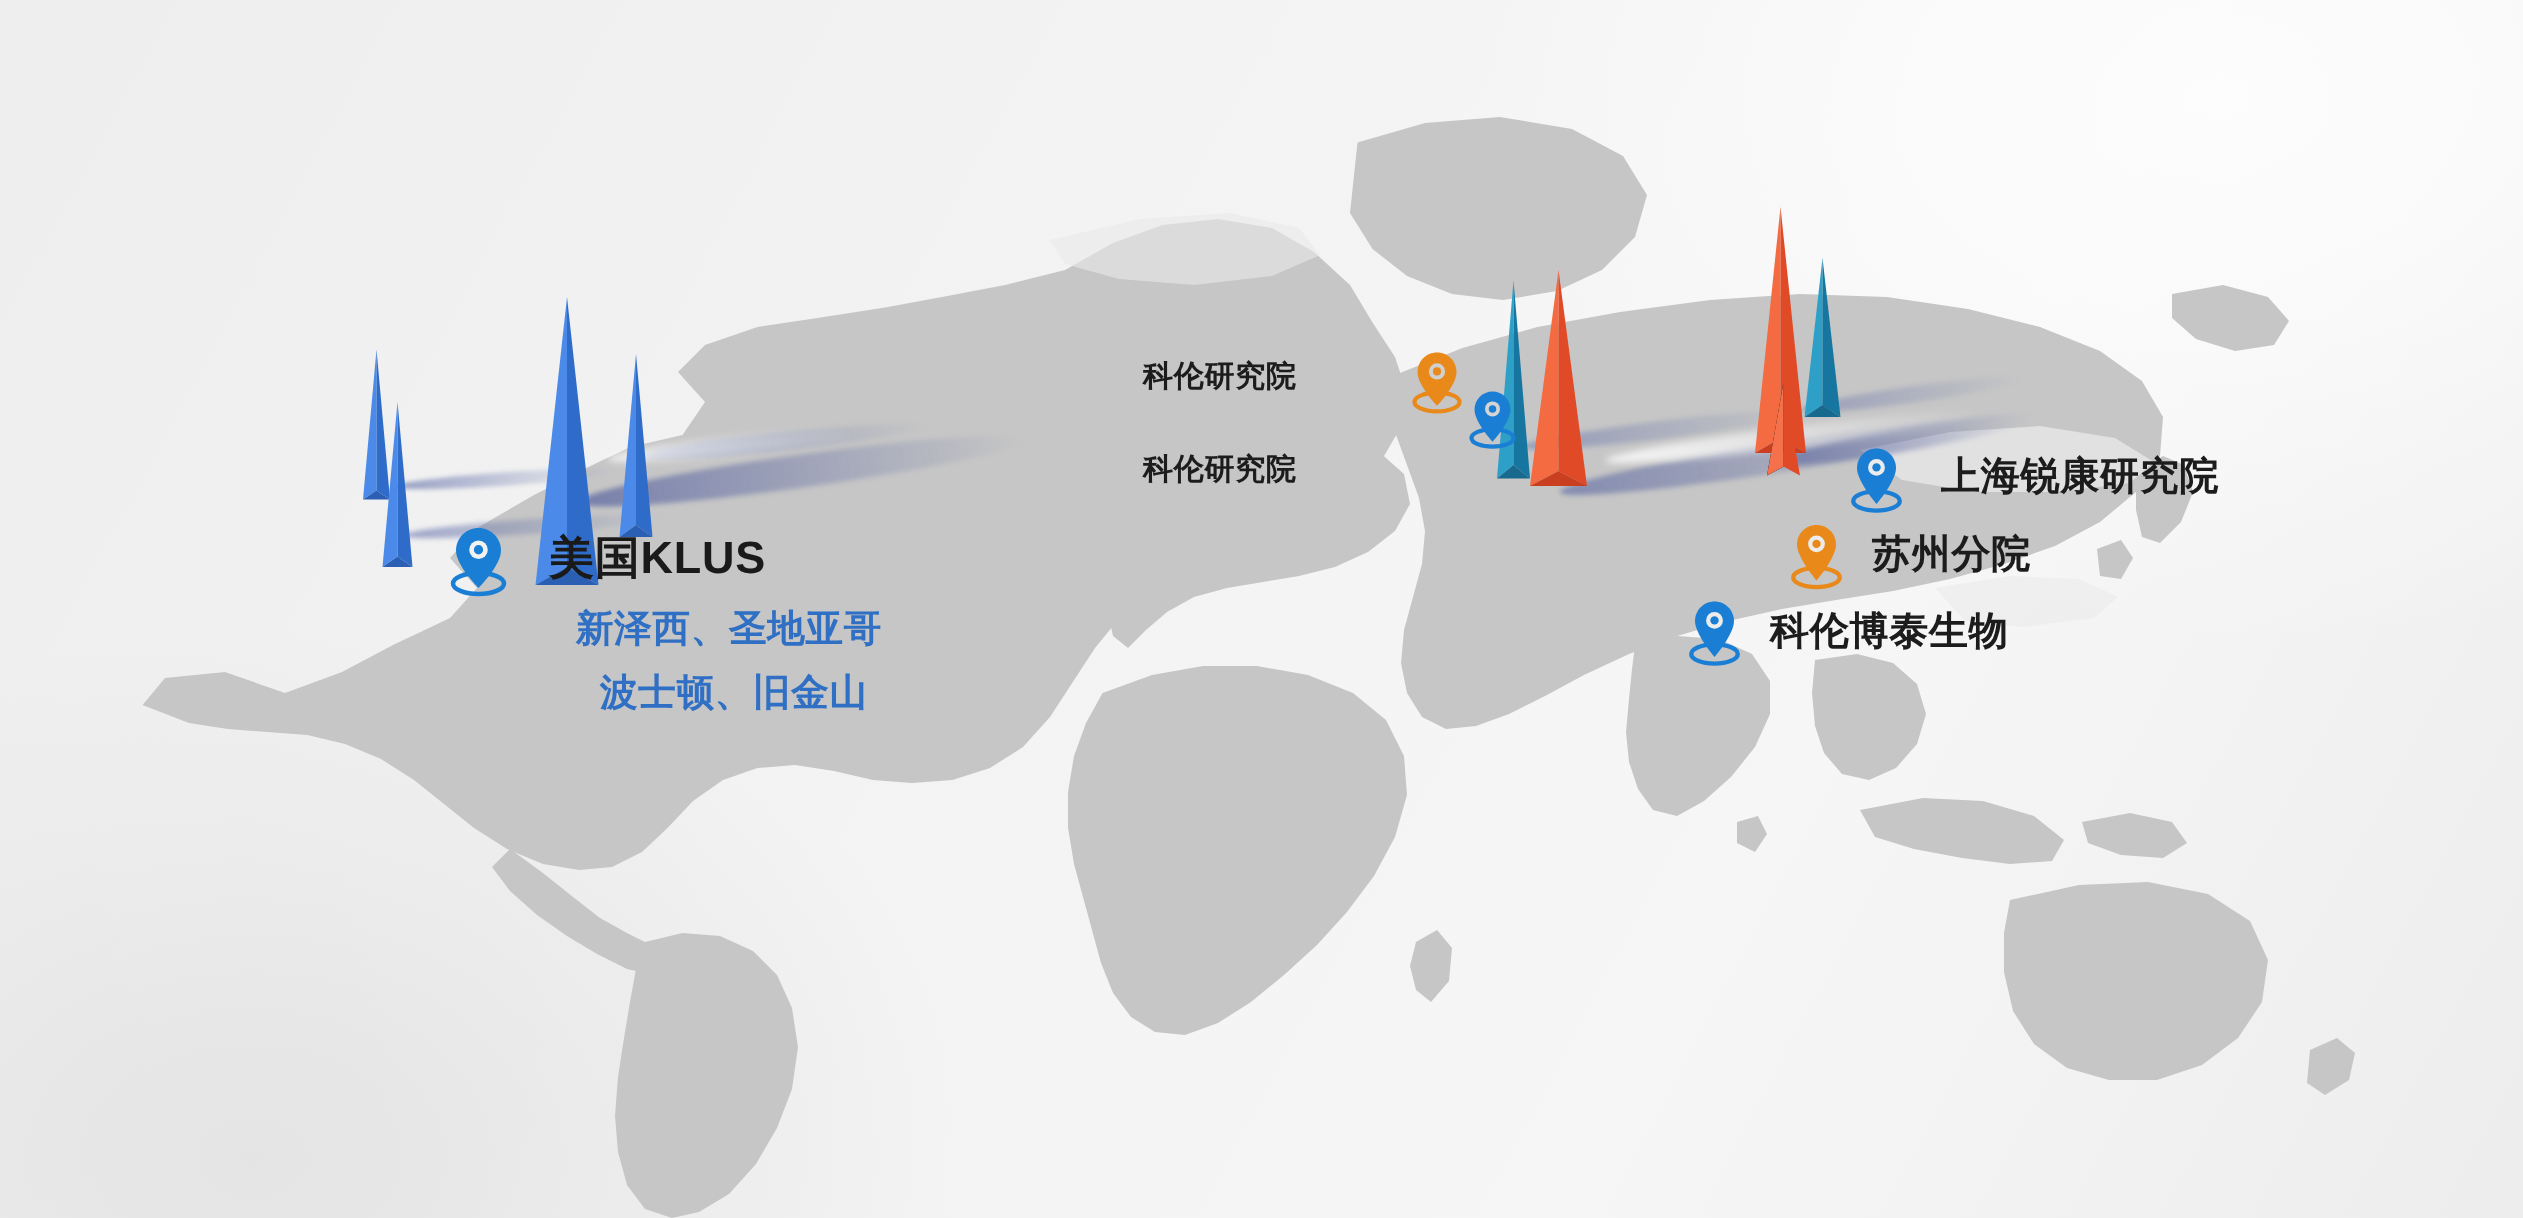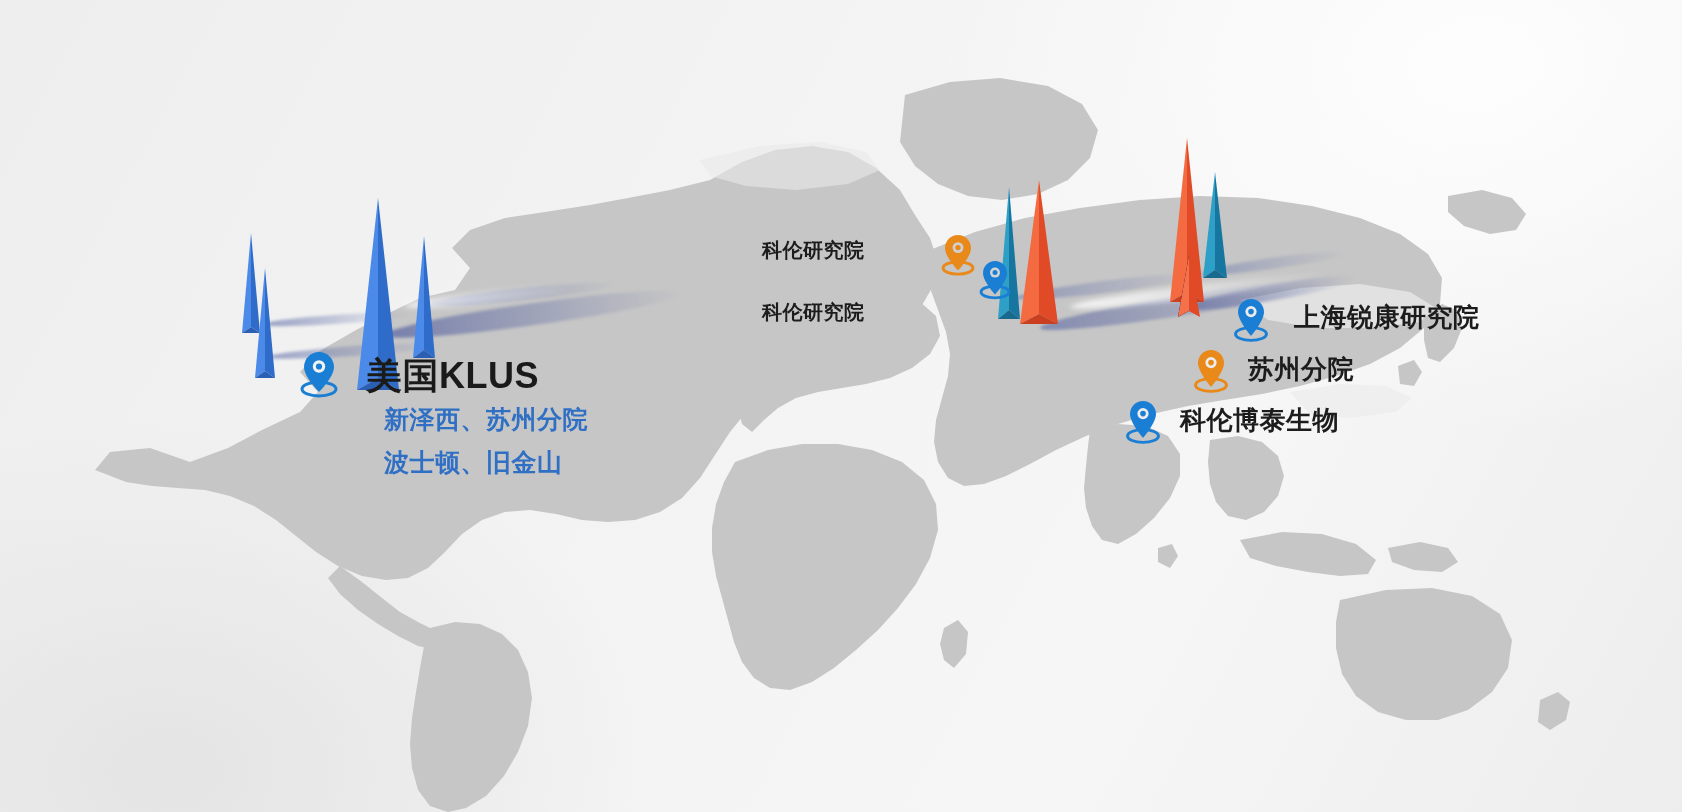--- a/index.html
+++ b/index.html
@@ -27,21 +27,21 @@
   
   .cshadow{position:absolute;transform-origin:0% 50%;border-radius:50%;}
 
   
   .pin{position:absolute;}
   .pin svg{display:block;}
 
   
   .lbl{position:absolute;white-space:nowrap;}
   .lbl-title{
-    font-size:36px;font-weight:700;color:#1a1a1a;
+    font-size:30px;font-weight:700;color:#1a1a1a;
     letter-spacing:.5px;
   }
   .lbl-sub{
     font-size:25px;font-weight:700;color:#2f6fc4;
     letter-spacing:.5px;line-height:1.58;
   }
   .lbl-dark{
     font-size:20px;font-weight:700;color:#1c1c1c;letter-spacing:.5px;
   }
   .lbl-mid{
@@ -253,22 +253,22 @@
 
     <div class="pin" style="left:296px;top:348px;">
       <svg width="46" height="52" viewBox="0 0 46 52">
         <ellipse cx="23" cy="41" rx="17" ry="7" fill="none" stroke="#1a7fd4" stroke-width="3"></ellipse>
         <path d="M23 4 C14.7 4 8 10.7 8 19 C8 29 23 44 23 44 C23 44 38 29 38 19 C38 10.7 31.3 4 23 4 Z" fill="#1a7fd4"></path>
         <circle cx="23" cy="18.5" r="6.2" fill="#f2f2f2"></circle>
         <circle cx="23" cy="18.5" r="3.1" fill="#1a7fd4"></circle>
       </svg>
     </div>
     <div class="lbl lbl-title" style="left:366px;top:352px;">美国KLUS</div>
-    <div class="lbl lbl-sub" style="left:384px;top:400px;">新泽西、苏州分院</div>
-    <div class="lbl lbl-sub" style="left:384px;top:443px;">波士顿、旧金山</div>
+    <div class="lbl lbl-sub" style="left:384px;top:400px;">新泽西、圣地亚哥</div>
+    <div class="lbl lbl-sub" style="left:400px;top:443px;">波士顿、旧金山</div>
 
     <div class="lbl lbl-dark" style="left:762px;top:237px;">科伦研究院</div>
     <div class="pin" style="left:938px;top:232px;">
       <svg width="40" height="46" viewBox="0 0 40 46">
         <ellipse cx="20" cy="36" rx="15" ry="6.2" fill="none" stroke="#e8891a" stroke-width="2.8"></ellipse>
         <path d="M20 3 C12.8 3 7 8.8 7 16 C7 25 20 38.5 20 38.5 C20 38.5 33 25 33 16 C33 8.8 27.2 3 20 3 Z" fill="#e8891a"></path>
         <circle cx="20" cy="15.6" r="5.4" fill="#d0d0d0"></circle>
         <circle cx="20" cy="15.6" r="2.7" fill="#e8891a"></circle>
       </svg>
     </div>

